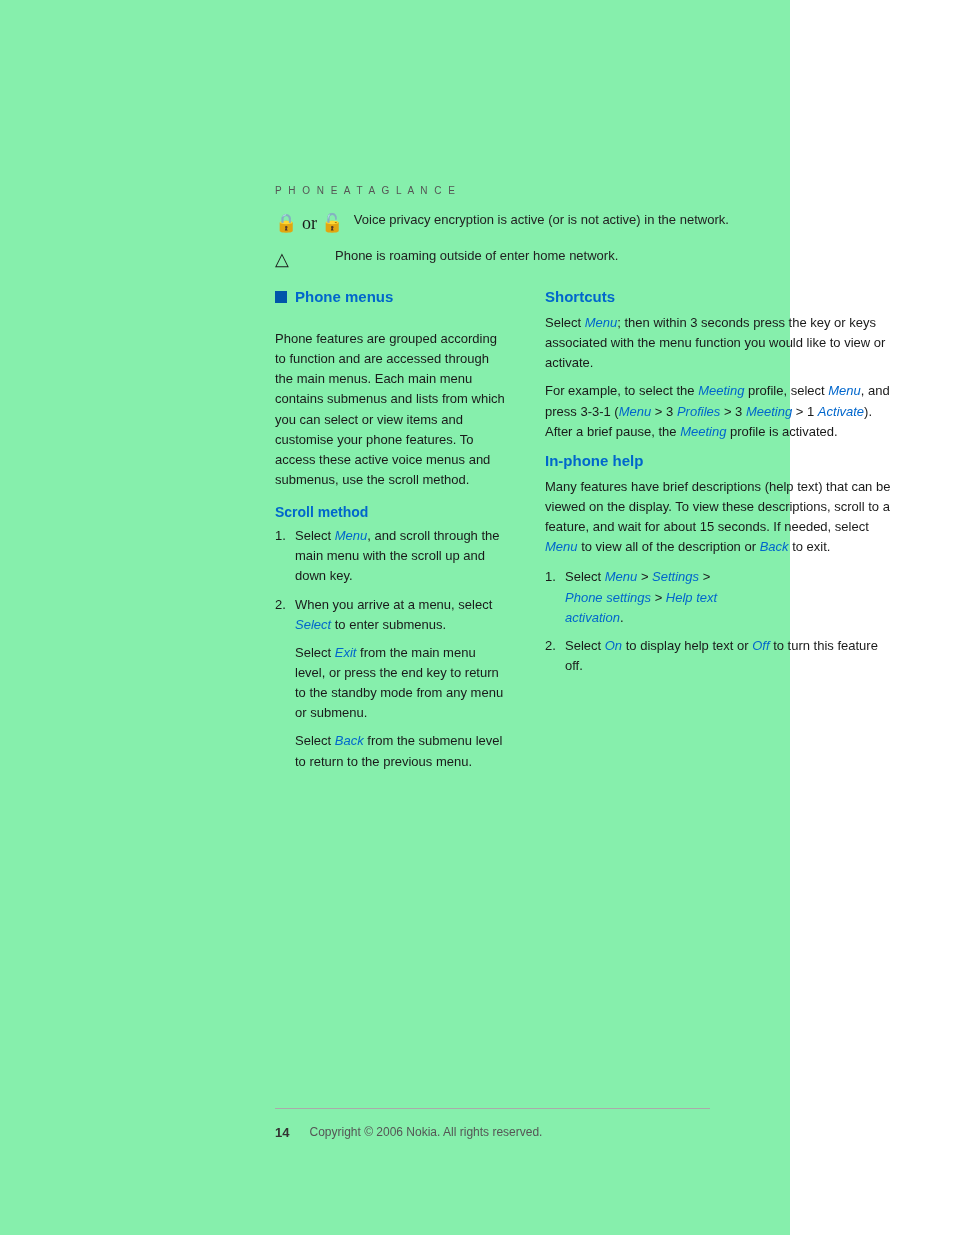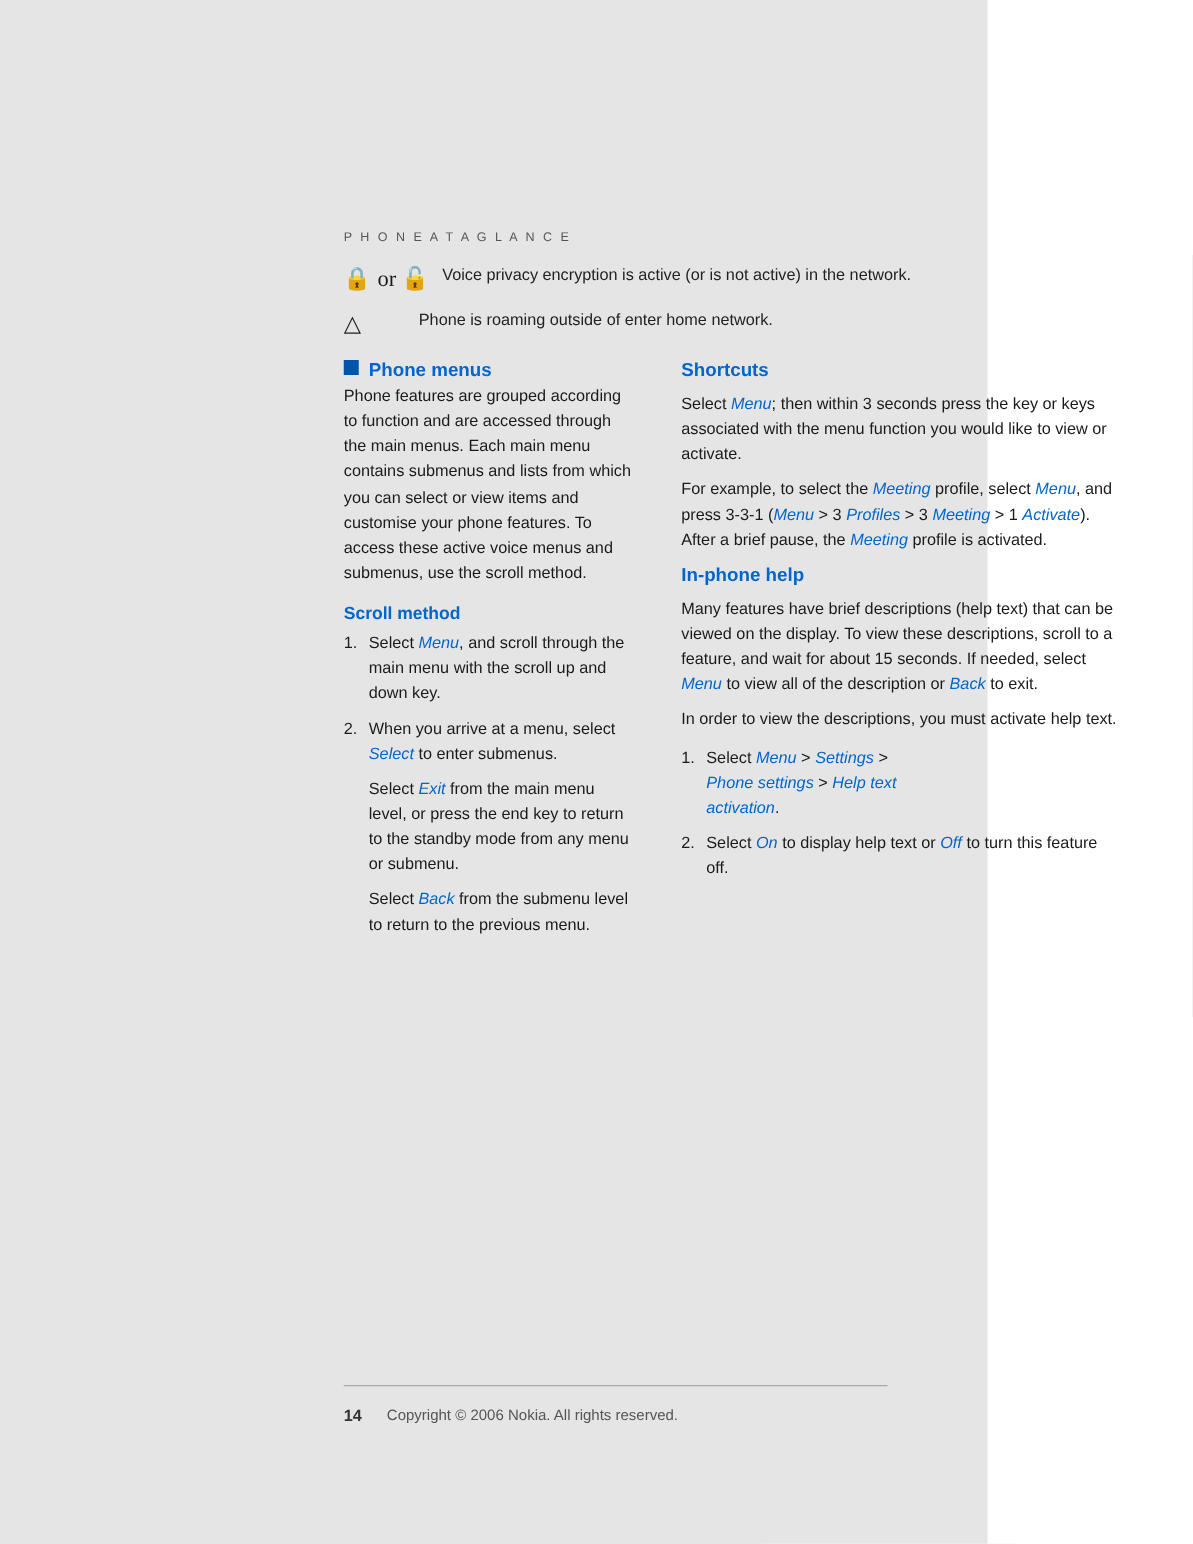--- a/index.html
+++ b/index.html
@@ -10,21 +10,21 @@
       font-size: 13px;
       color: #1a1a1a;
       width: 954px;
       min-height: 1235px;
       position: relative;
     }
 
     .page {
       width: 790px;
       min-height: 1235px;
-      background: #e5e5e5;
+      background: #86efac;
       padding: 0;
       position: relative;
     }
 
     .page-header-label {
       position: absolute;
       top: 185px;
       left: 275px;
       font-size: 10px;
       letter-spacing: 2px;
@@ -79,23 +79,23 @@
     .section-heading-blue {
       color: #0066cc;
       font-size: 15px;
       font-weight: bold;
       margin-bottom: 8px;
       margin-top: 0;
     }
 
     .section-heading-blue-with-box {
       display: flex;
-      align-items: flex-start;
+      align-items: center;
       gap: 8px;
-      margin-bottom: 2px;
+      margin-bottom: 24px;
     }
 
     .blue-box {
       width: 12px;
       height: 12px;
       background: #0055aa;
       flex-shrink: 0;
       display: inline-block;
     }
 
@@ -255,21 +255,20 @@
 
         <div class="body-text">
           <p>Select <span class="link-italic">Menu</span>; then within 3 seconds press the key or keys associated with the menu function you would like to view or activate.</p>
           <p>For example, to select the <span class="link-italic">Meeting</span> profile, select <span class="link-italic">Menu</span>, and press 3-3-1 (<span class="link-italic">Menu</span> &gt; 3 <span class="link-italic">Profiles</span> &gt; 3 <span class="link-italic">Meeting</span> &gt; 1 <span class="link-italic">Activate</span>). After a brief pause, the <span class="link-italic">Meeting</span> profile is activated.</p>
         </div>
 
         <div class="section-heading-blue">In-phone help</div>
 
         <div class="body-text">
           <p>Many features have brief descriptions (help text) that can be viewed on the display. To view these descriptions, scroll to a feature, and wait for about 15 seconds. If needed, select <span class="link-italic">Menu</span> to view all of the description or <span class="link-italic">Back</span> to exit.</p>
-          <p>In order to view the descriptions, you must activate help text.</p>
         </div>
 
         <ol class="ordered-list">
           <li>
             <span class="list-num">1.</span>
             <span>Select <span class="link-italic">Menu</span> &gt; <span class="link-italic">Settings</span> &gt;<br><span class="link-italic">Phone settings</span> &gt; <span class="link-italic">Help text<br>activation</span>.</span>
           </li>
           <li style="margin-top: 6px;">
             <span class="list-num">2.</span>
             <span>Select <span class="link-italic">On</span> to display help text or <span class="link-italic">Off</span> to turn this feature off.</span>

